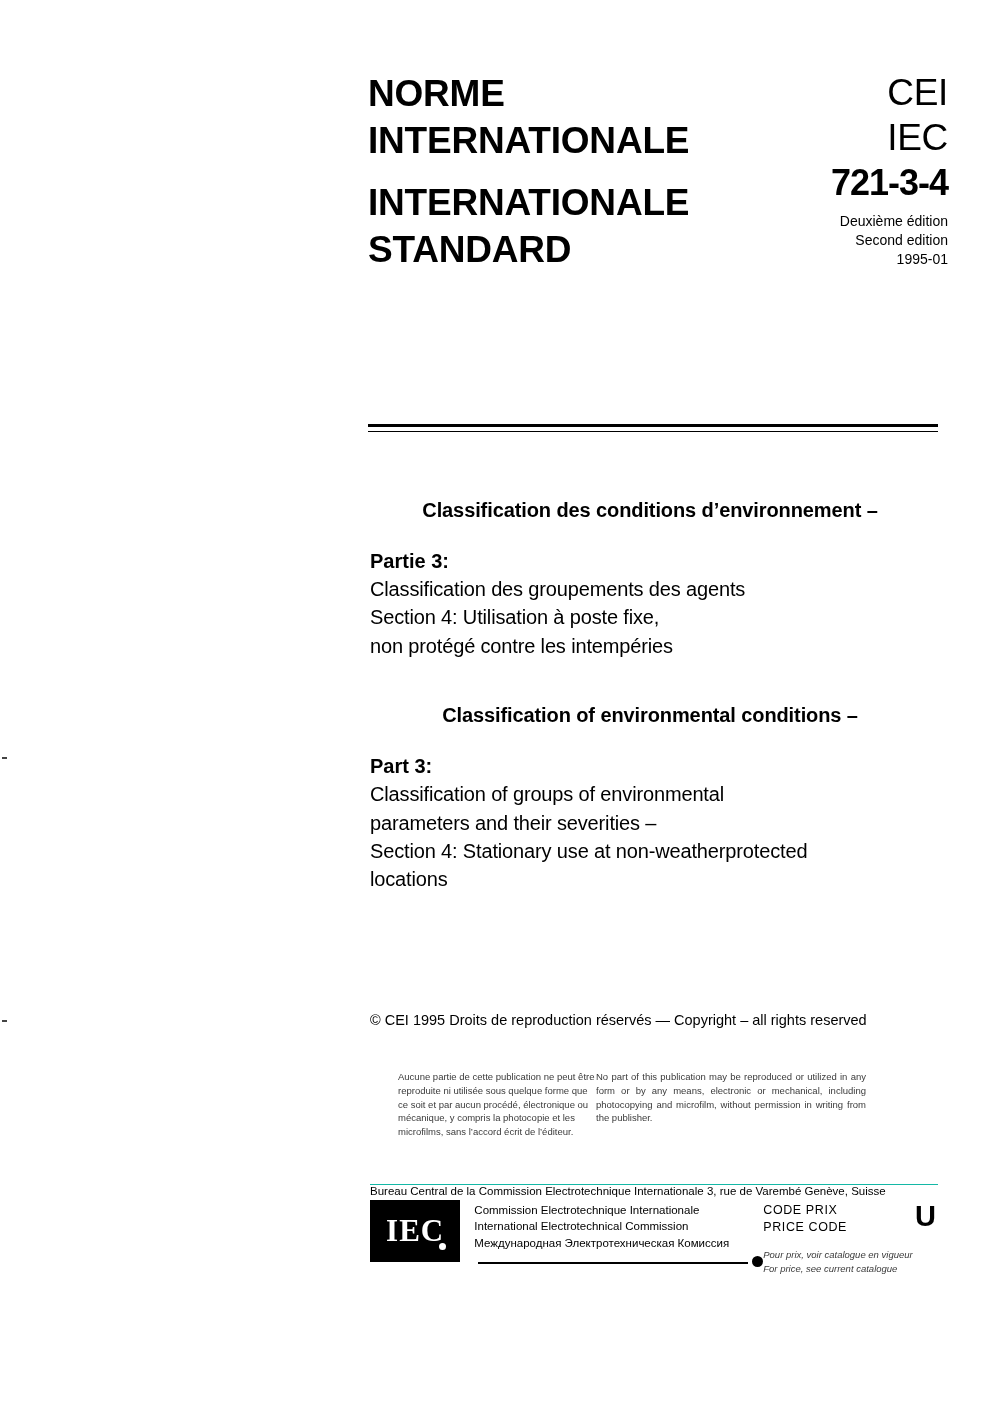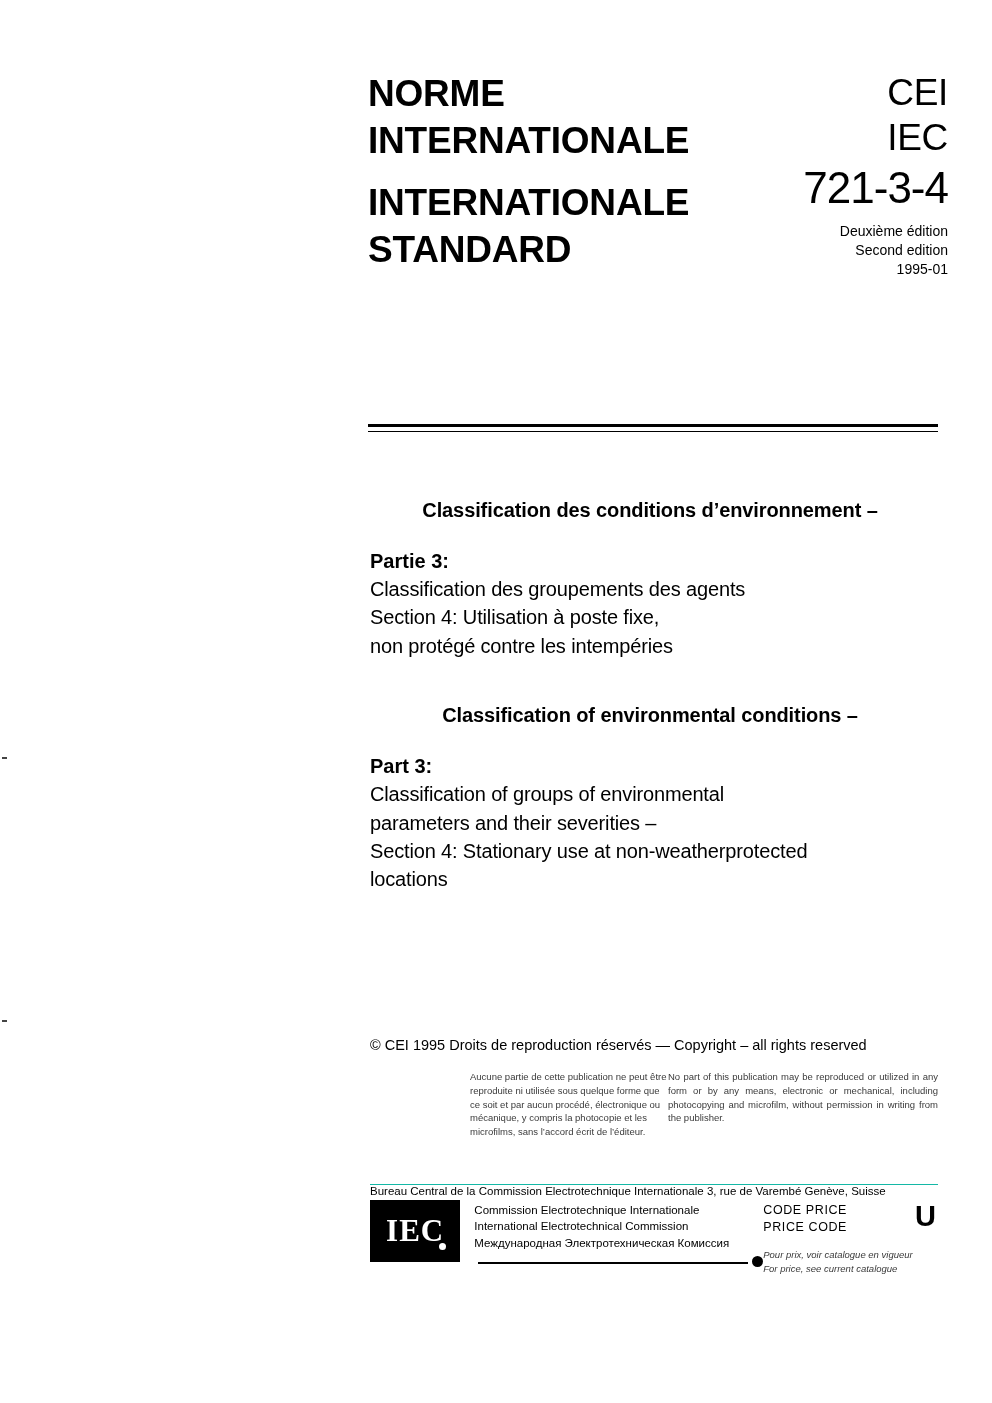--- a/index.html
+++ b/index.html
@@ -44,22 +44,22 @@
     text-align: right;
     min-width: 190px;
   }
   .ref-line {
     font-size: 37px;
     font-weight: normal;
     line-height: 1.22;
     letter-spacing: -0.3px;
   }
   .ref-number {
-    font-size: 44px;
-    font-weight: normal;
+    font-size: 36px;
+    font-weight: bold;
     line-height: 1.25;
     letter-spacing: -1px;
   }
   .edition {
     font-size: 14px;
     line-height: 1.35;
     margin-top: 7px;
   }
 
   
@@ -103,34 +103,34 @@
     letter-spacing: -0.15px;
   }
   .block-gap {
     height: 42px;
   }
 
   
   .copyright {
     position: absolute;
     left: 370px;
-    top: 1037px;
+    top: 1012px;
     width: 565px;
     font-size: 14.5px;
   }
   .copyright-line {
     white-space: nowrap;
   }
   .legal {
     position: absolute;
-    left: 370px;
+    left: 348px;
     top: 1070px;
     width: 568px;
     display: flex;
-    justify-content: flex-end;
+    justify-content: center;
     font-size: 9.5px;
     line-height: 1.45;
     color: #3a3a3a;
   }
   .legal-col {
     width: 198px;
   }
   .legal-col.right {
     width: 270px;
     text-align: justify;
@@ -312,21 +312,21 @@
       <span class="dot"></span>
     </div>
     <div class="footer-names">
       <div>Commission Electrotechnique Internationale</div>
       <div>International Electrotechnical Commission</div>
       <div>Международная Электротехническая Комиссия</div>
     </div>
     <div class="footer-right">
       <div class="price-code-row">
         <div class="price-labels">
-          <div>CODE PRICE</div>
+          <div>CODE PRIX</div>
           <div>PRICE CODE</div>
         </div>
         <div class="price-letter">U</div>
       </div>
       <div class="price-note">
         <div>Pour prix, voir catalogue en vigueur</div>
         <div>For price, see current catalogue</div>
       </div>
     </div>
   </div>

